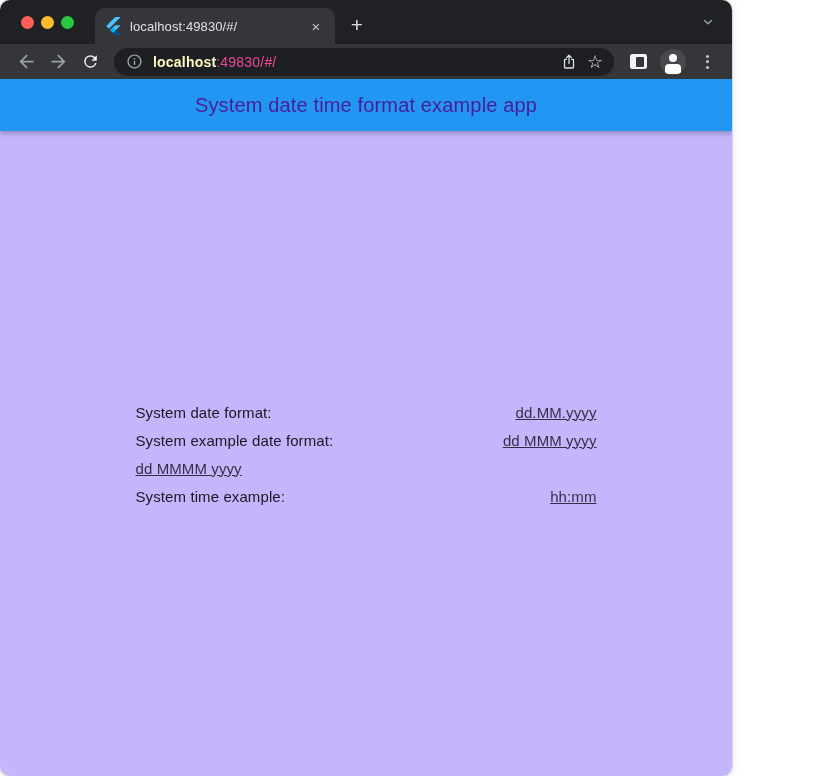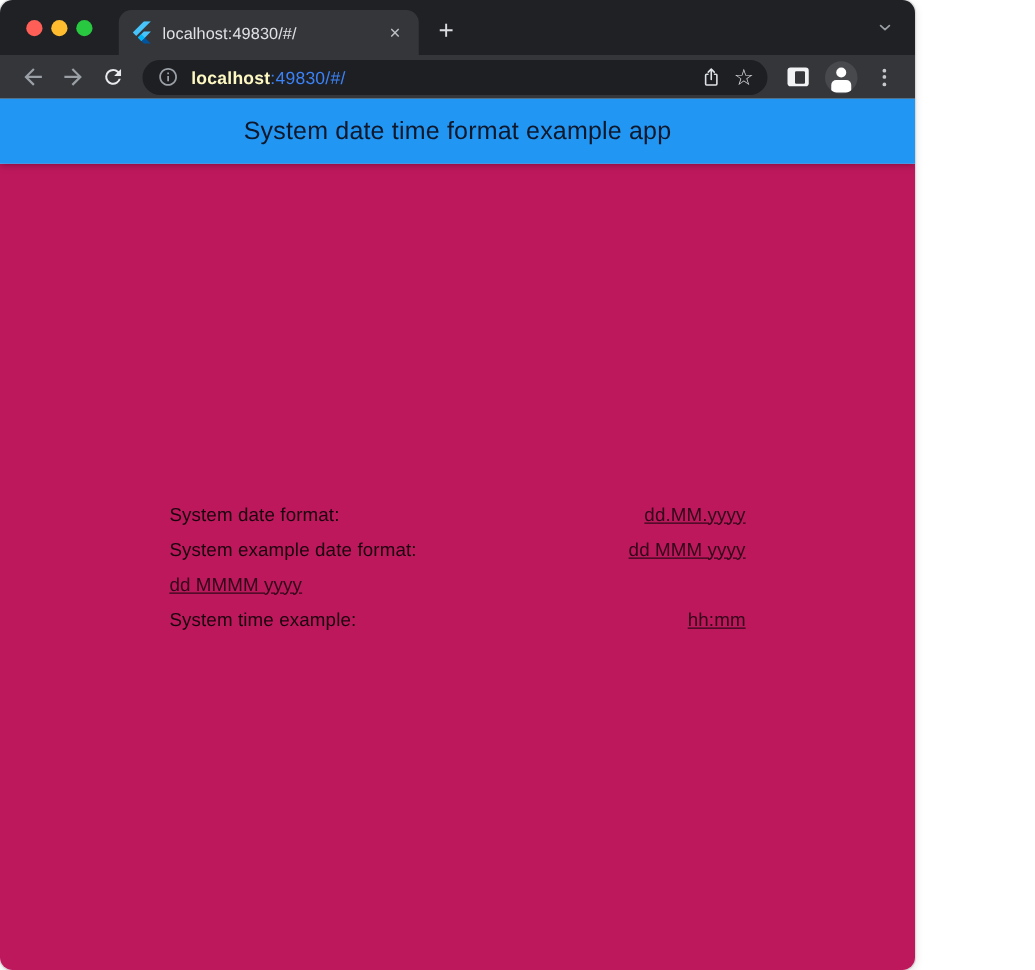--- a/index.html
+++ b/index.html
@@ -77,21 +77,21 @@
     display: flex; align-items: center;
     padding: 0 6px 0 10px;
     min-width: 0;
   }
   .omnibox .url {
     flex: 1 1 auto; margin-left: 9px;
     font-size: 14px; letter-spacing: 0.2px;
     white-space: nowrap; overflow: hidden; min-width: 0;
   }
   .url .host { color: #fef9c3; font-weight: bold; }
-  .url .rest { color: #3b82f6; }
+  .url .rest { color: #ec4899; }
   .pill-btn {
     width: 26px; height: 26px; flex: 0 0 auto;
     display: flex; align-items: center; justify-content: center;
   }
   .star-glyph { font-size: 18px; color: #dee1e6; line-height: 1; }
 
   .toolbar-right { display: flex; align-items: center; flex: 0 0 auto; }
   .side-panel-btn { width: 26px; height: 26px; display: flex; align-items: center; justify-content: center; margin: 0 3px; }
   .side-panel-shape { width: 17px; height: 15px; background: #f1f3f4; border-radius: 2.5px; position: relative; }
   .side-panel-shape::after {
@@ -116,27 +116,27 @@
 
   
   .appbar {
     height: 52px; flex: 0 0 52px;
     background: #2196f3;
     display: flex; align-items: center; justify-content: center;
     box-shadow: 0 2px 4px -1px rgba(0,0,0,0.2), 0 4px 5px 0 rgba(0,0,0,0.1);
     position: relative; z-index: 2;
   }
   .appbar-title {
-    color: #0f172a; font-size: 20px; letter-spacing: 0.15px;
+    color: #4c1d95; font-size: 20px; letter-spacing: 0.15px;
   }
 
   
   .content {
     flex: 1 1 auto;
-    background: #be185d;
+    background: #c4b5fd;
     position: relative; z-index: 1;
   }
   .format-table {
     width: 461px;
     margin: 0 auto;
     padding-top: 267px;
   }
   .format-row {
     height: 28px;
     display: flex; align-items: center; justify-content: space-between;

